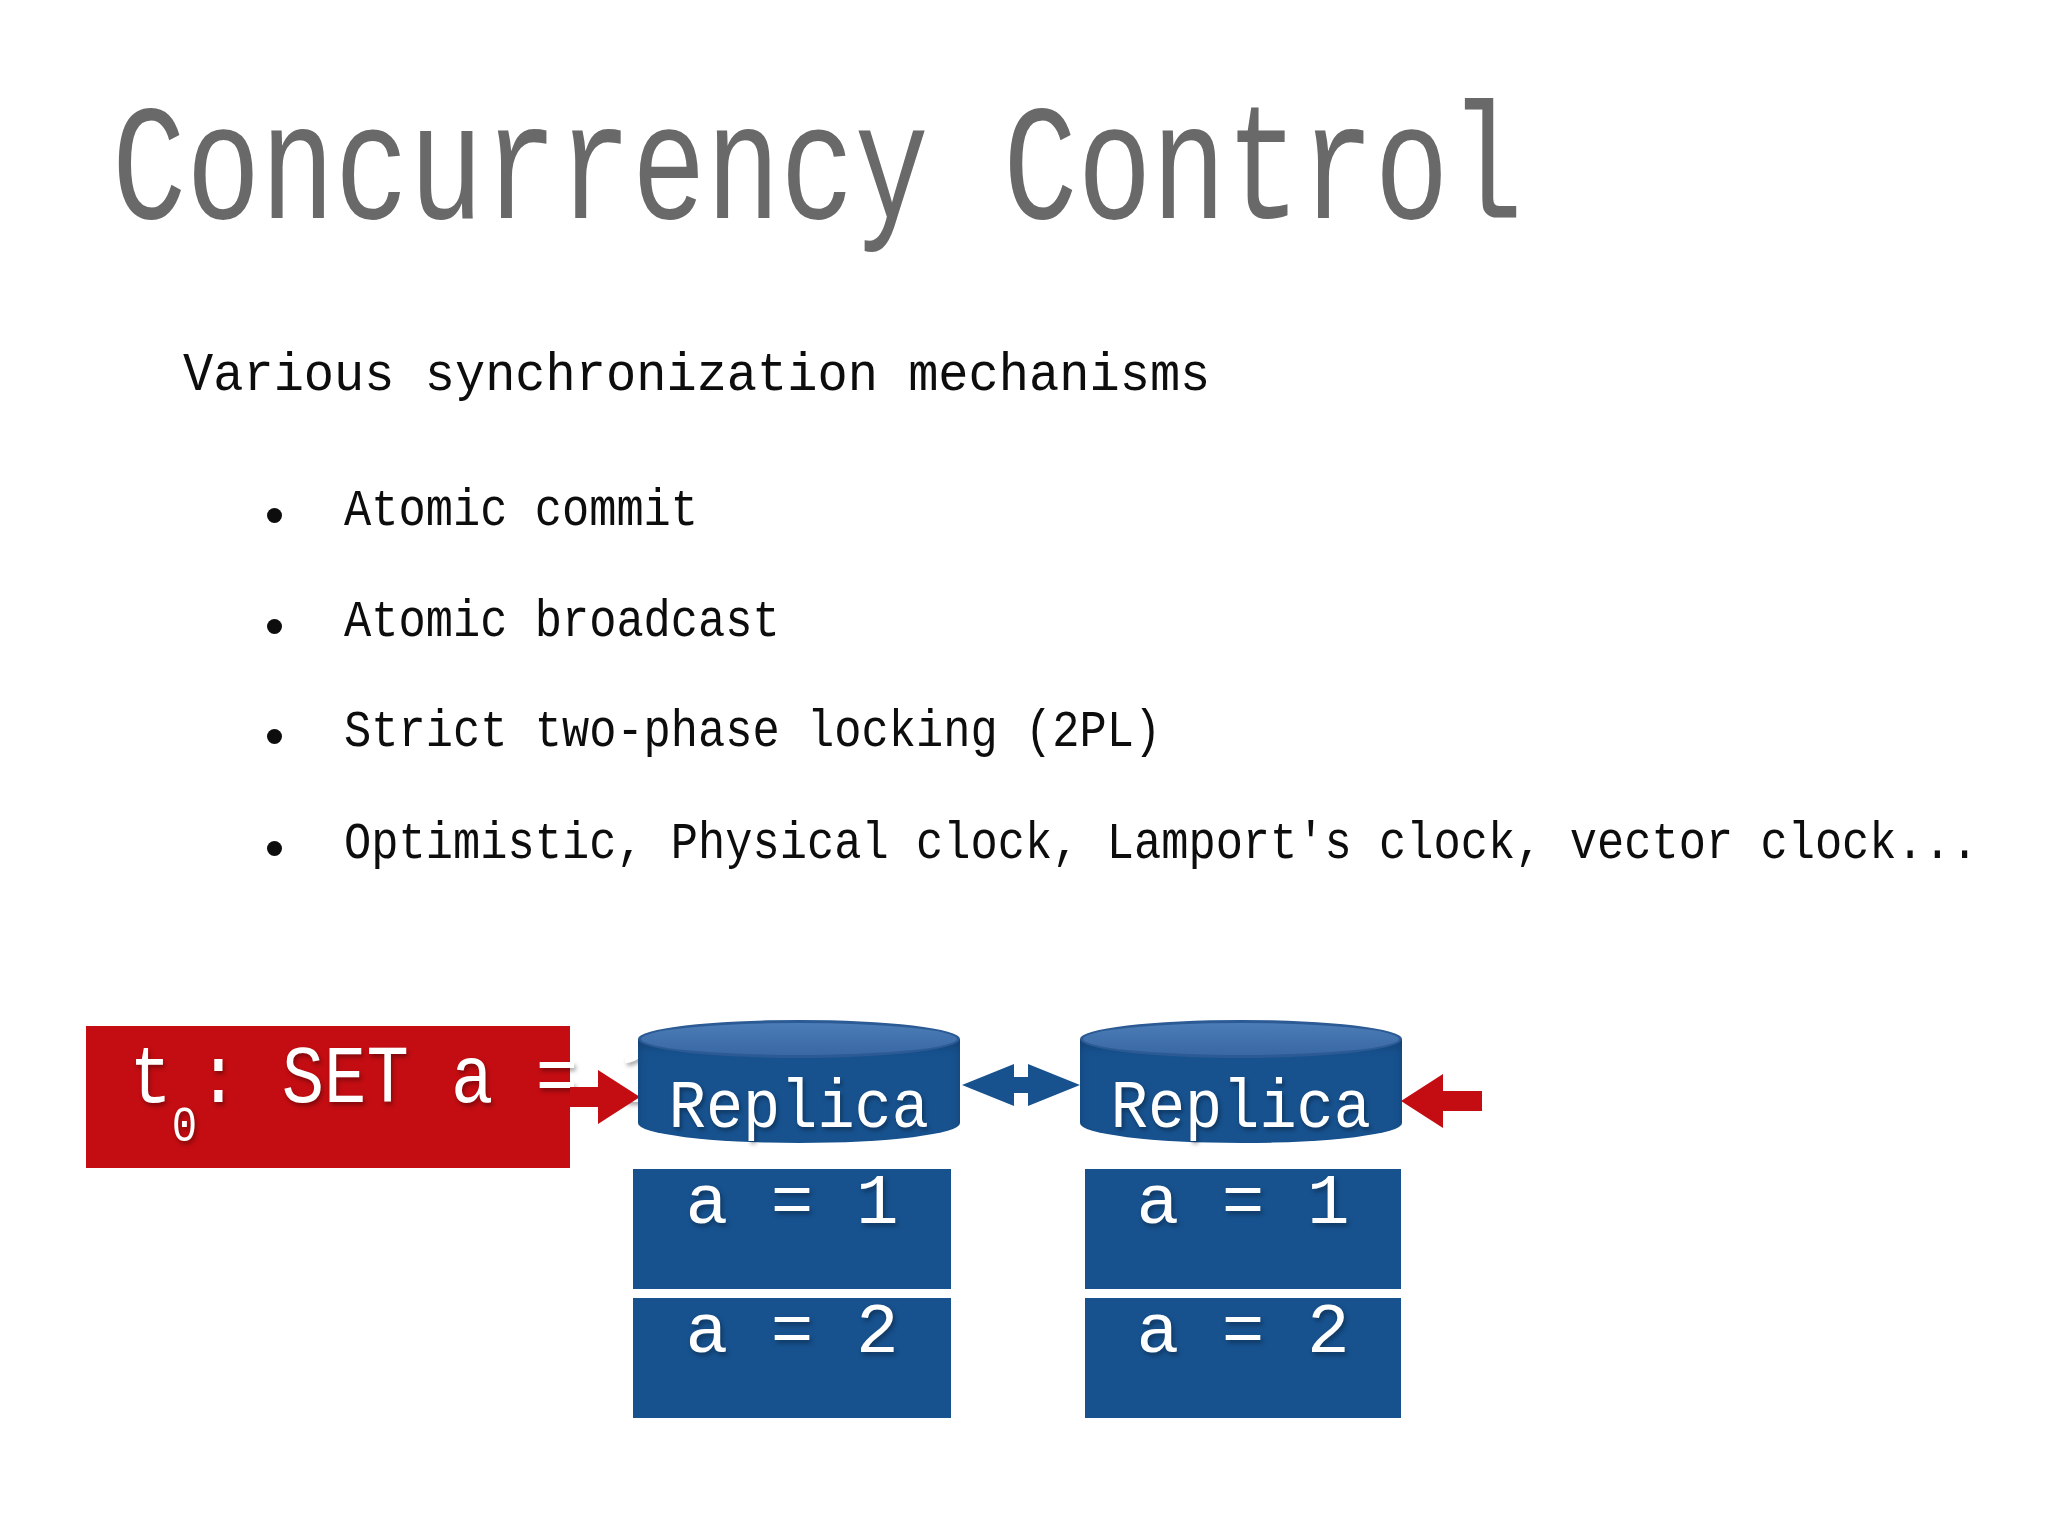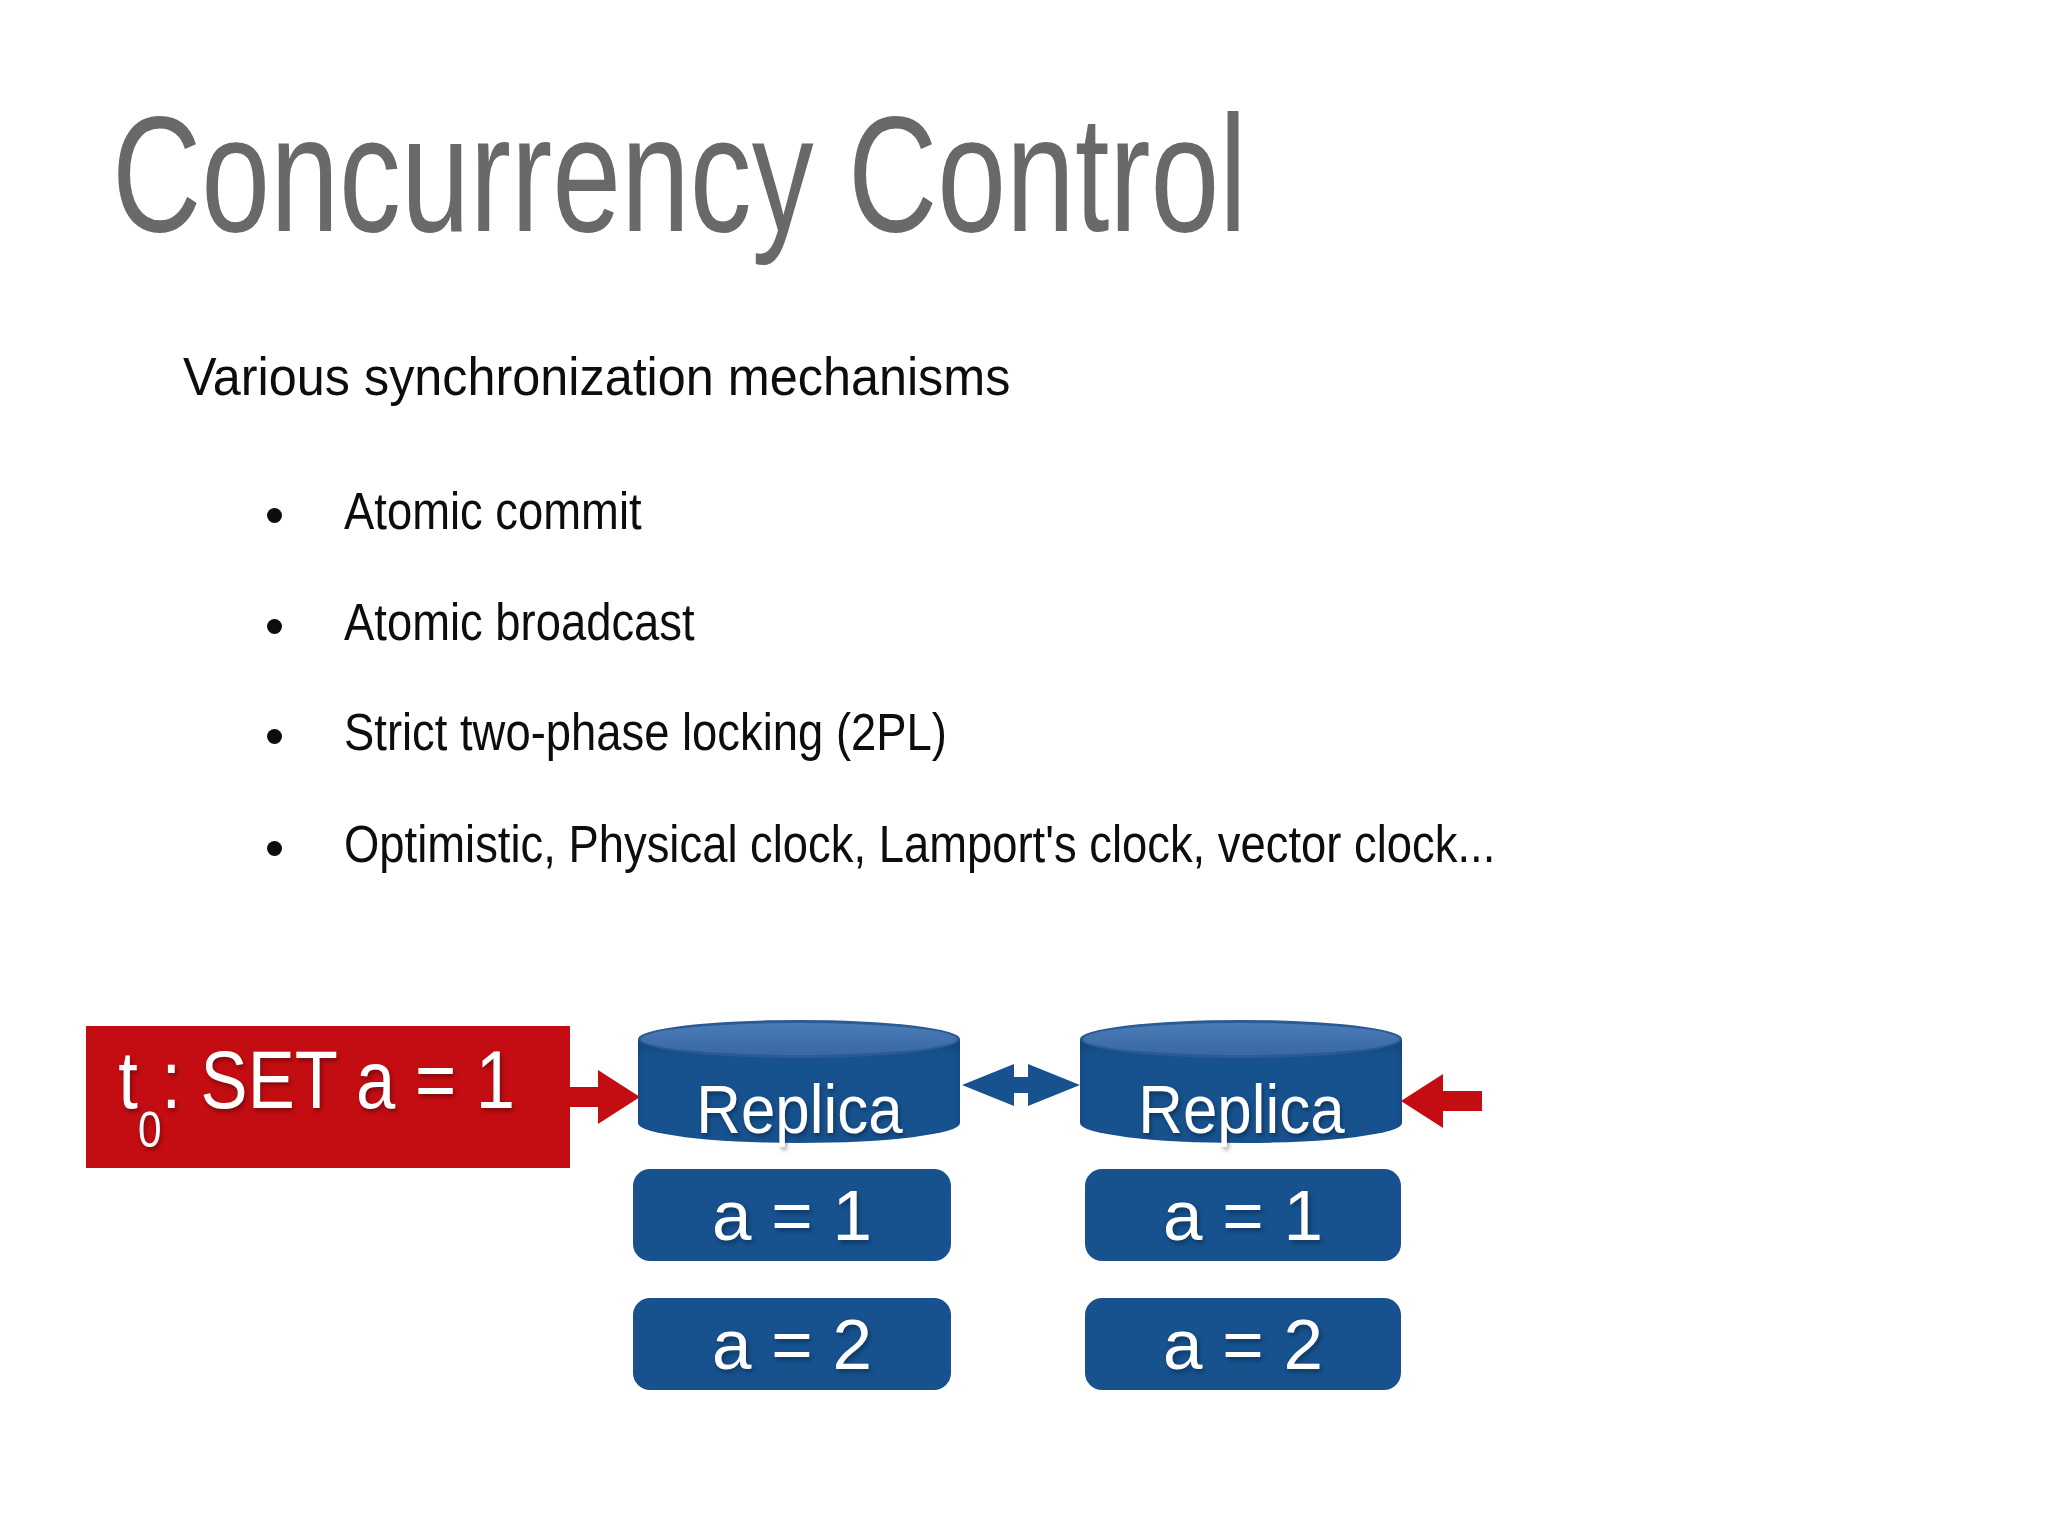--- a/index.html
+++ b/index.html
@@ -1,18 +1,18 @@
 <!DOCTYPE html>
 <html style="--red: #C30D12; --blue: #17528F; --cyl-top-light: #4B7CB6; --cyl-top-dark: #3968A4; --cyl-rim: #2B5A94; --title-gray: #696969; --text-black: #0D0D0D;"><head>
 <meta charset="utf-8">
 <style>
   html,body{margin:0;padding:0;background:#fff;}
   .slide{
     position:relative;width:2048px;height:1536px;overflow:hidden;background:#fff;
-    font-family:Liberation Sans, sans-serif;
+    font-family:Liberation Mono, monospace;
   }
   .abs{position:absolute;}
   .sx{display:inline-block;white-space:nowrap;}
   
   .sx75{transform:scaleX(.75);transform-origin:0 50%;}
   .sx95{transform:scaleX(.95);transform-origin:0 50%;}
   .sx89{transform:scaleX(.89);transform-origin:0 50%;}
   .sxc86{transform:scaleX(.86);transform-origin:50% 50%;}
   .sxc91{transform:scaleX(.91);transform-origin:50% 50%;}
 
@@ -38,22 +38,22 @@
   .cyl-top{position:absolute;left:0;top:0;width:100%;height:38px;border-radius:50%;box-sizing:border-box;
     background:linear-gradient(180deg,var(--cyl-top-light,#4B7CB6),var(--cyl-top-dark,#3968A4));
     border:3px solid var(--cyl-rim,#2B5A94);}
   .cyl-label{position:absolute;left:0;top:36px;width:100%;height:87px;display:flex;align-items:flex-end;justify-content:center;
     font-size:68px;color:#fff;line-height:1;text-shadow:2px 3px 5px rgba(0,0,0,.35);}
 
   .da-tri-l{width:0;height:0;border-top:21px solid transparent;border-bottom:21px solid transparent;border-right:52px solid var(--blue,#17528F);}
   .da-tri-r{width:0;height:0;border-top:21px solid transparent;border-bottom:21px solid transparent;border-left:52px solid var(--blue,#17528F);}
   .da-bar{background:var(--blue,#17528F);}
 
-  .logbox{height:92px;background:var(--blue,#17528F);display:flex;align-items:center;justify-content:center;
-    font-size:71px;color:#fff;line-height:1;text-shadow:2px 3px 5px rgba(0,0,0,.35);border-radius:17px;}
+  .logbox{height:120px;background:var(--blue,#17528F);display:flex;align-items:flex-start;justify-content:center;
+    font-size:71px;color:#fff;line-height:1;text-shadow:2px 3px 5px rgba(0,0,0,.35);}
 </style>
 </head>
 <body>
 
 <div class="slide">
 
   <div class="abs title">
     <span class="sx sx75">Concurrency Control</span>
   </div>
 

